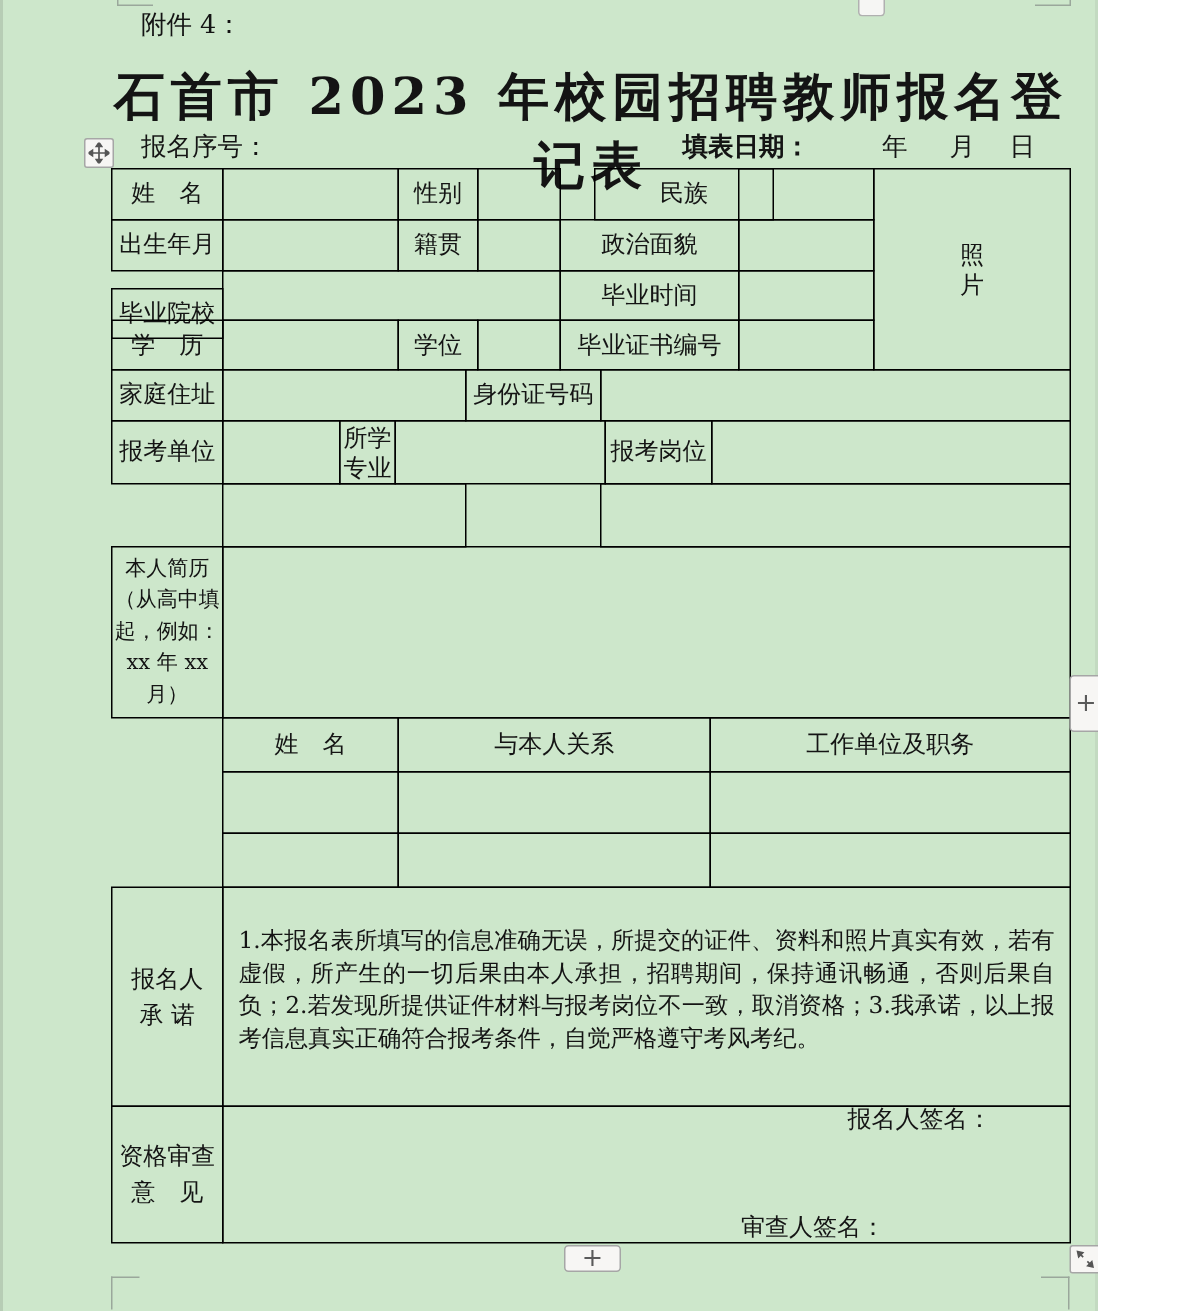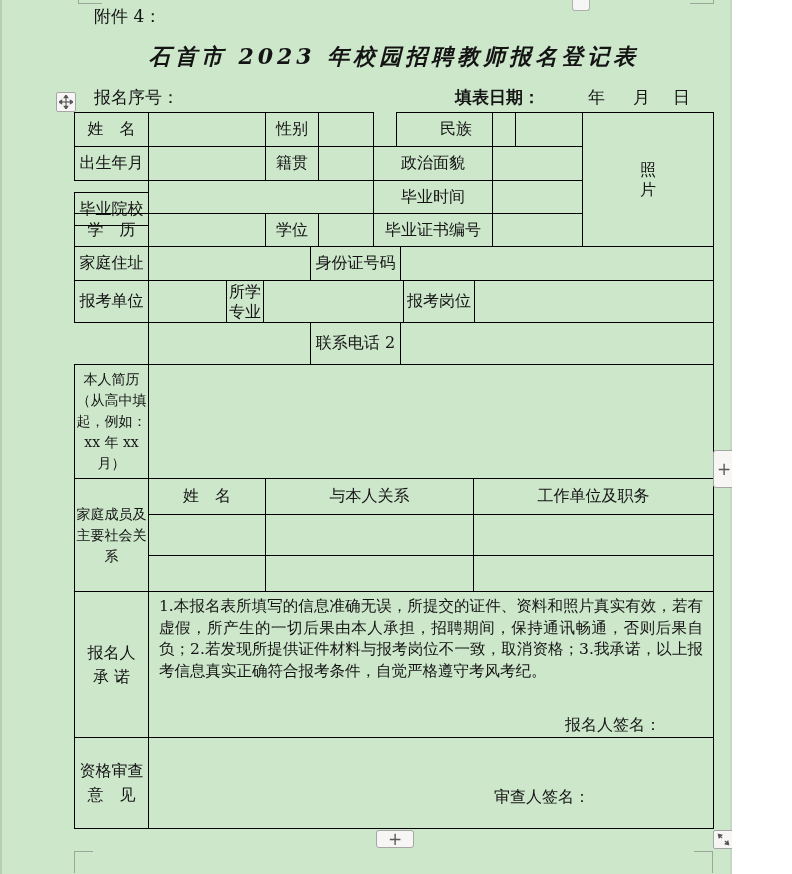--- a/index.html
+++ b/index.html
@@ -2,27 +2,27 @@
 <html><head>
 <meta charset="utf-8">
 <style>
   html,body{margin:0;padding:0;}
   body{font-family:"DejaVu Serif","Liberation Serif",serif;}
   .screen{position:relative;width:732px;height:874px;background:#cde7cb;overflow:hidden;color:#141414;}
   .edge-left{position:absolute;left:0;top:0;width:2px;height:874px;background:#b7cdb5;}
   .edge-right{position:absolute;right:0;top:0;width:2px;height:874px;background:#c3dac1;}
   .abs{position:absolute;}
   .doc-text{font-size:17px;color:#141414;}
-  .title{font-size:22px;font-weight:bold;font-style:italic;letter-spacing:4px;text-align:center;}
+  .title{font-size:34px;font-weight:bold;letter-spacing:4px;text-align:center;}
   .cell{position:absolute;box-sizing:border-box;border:1px solid #000;display:flex;align-items:center;justify-content:center;text-align:center;color:#141414;}
   .lbl{font-size:16px;}
   .sm{font-size:14px;}
   .pre{white-space:pre-line;line-height:1.5;}
   .tight{white-space:pre-line;line-height:1.25;}
-  .content-cell{display:block;padding:4px 10px;text-align:justify;font-size:15.5px;line-height:21.5px;}
+  .content-cell{display:block;padding:25px 10px;text-align:justify;font-size:15.5px;line-height:21.5px;}
   .sign-right{text-align:right;padding-right:42px;margin-top:32px;font-size:16px;}
   .review-sign{display:inline-block;margin-left:335px;margin-top:44px;font-size:16px;}
   .handle{position:absolute;box-sizing:border-box;background:#f7f6f4;border:1px solid #a6a6a6;display:flex;align-items:center;justify-content:center;}
   .plusbtn{border-radius:3px;color:#5a5a5a;font-size:17px;font-family:"DejaVu Sans","Liberation Sans",sans-serif;line-height:1;}
   .cutbox{position:absolute;box-sizing:border-box;background:#f6f6f4;border:1px solid #b0b0b0;border-top:none;border-radius:0 0 3px 3px;}
   .mark{position:absolute;box-sizing:border-box;}
 </style>
 </head>
 <body>
 
@@ -97,32 +97,28 @@
 
   <div class="cell lbl" style="left:74px;top:280px;width:75px;height:43px;">报考单位</div>
   <div class="cell" style="left:148px;top:280px;width:79px;height:43px;"></div>
   <div class="cell lbl tight" style="left:226px;top:280px;width:38px;height:43px;">所学
 专业</div>
   <div class="cell" style="left:263px;top:280px;width:141px;height:43px;"></div>
   <div class="cell lbl" style="left:403px;top:280px;width:72px;height:43px;">报考岗位</div>
   <div class="cell" style="left:474px;top:280px;width:240px;height:43px;"></div>
 
   <div class="cell" style="left:148px;top:322px;width:163px;height:43px;"></div>
-  <div class="cell lbl" style="left:310px;top:322px;width:91px;height:43px;">联系电话 2</div>
   <div class="cell" style="left:400px;top:322px;width:314px;height:43px;"></div>
 
   <div class="cell sm pre" style="left:74px;top:364px;width:75px;height:115px;">本人简历
 （从高中填
 起，例如：
 xx 年 xx 月）</div>
   <div class="cell" style="left:148px;top:364px;width:566px;height:115px;"></div>
 
-  <div class="cell sm pre" style="left:74px;top:478px;width:75px;height:114px;">家庭成员及
-主要社会关
-系</div>
   <div class="cell lbl" style="left:148px;top:478px;width:118px;height:37px;">姓　名</div>
   <div class="cell lbl" style="left:265px;top:478px;width:209px;height:37px;">与本人关系</div>
   <div class="cell lbl" style="left:473px;top:478px;width:241px;height:37px;">工作单位及职务</div>
   <div class="cell" style="left:148px;top:514px;width:118px;height:42px;"></div>
   <div class="cell" style="left:265px;top:514px;width:209px;height:42px;"></div>
   <div class="cell" style="left:473px;top:514px;width:241px;height:42px;"></div>
   <div class="cell" style="left:148px;top:555px;width:118px;height:37px;"></div>
   <div class="cell" style="left:265px;top:555px;width:209px;height:37px;"></div>
   <div class="cell" style="left:473px;top:555px;width:241px;height:37px;"></div>
 

